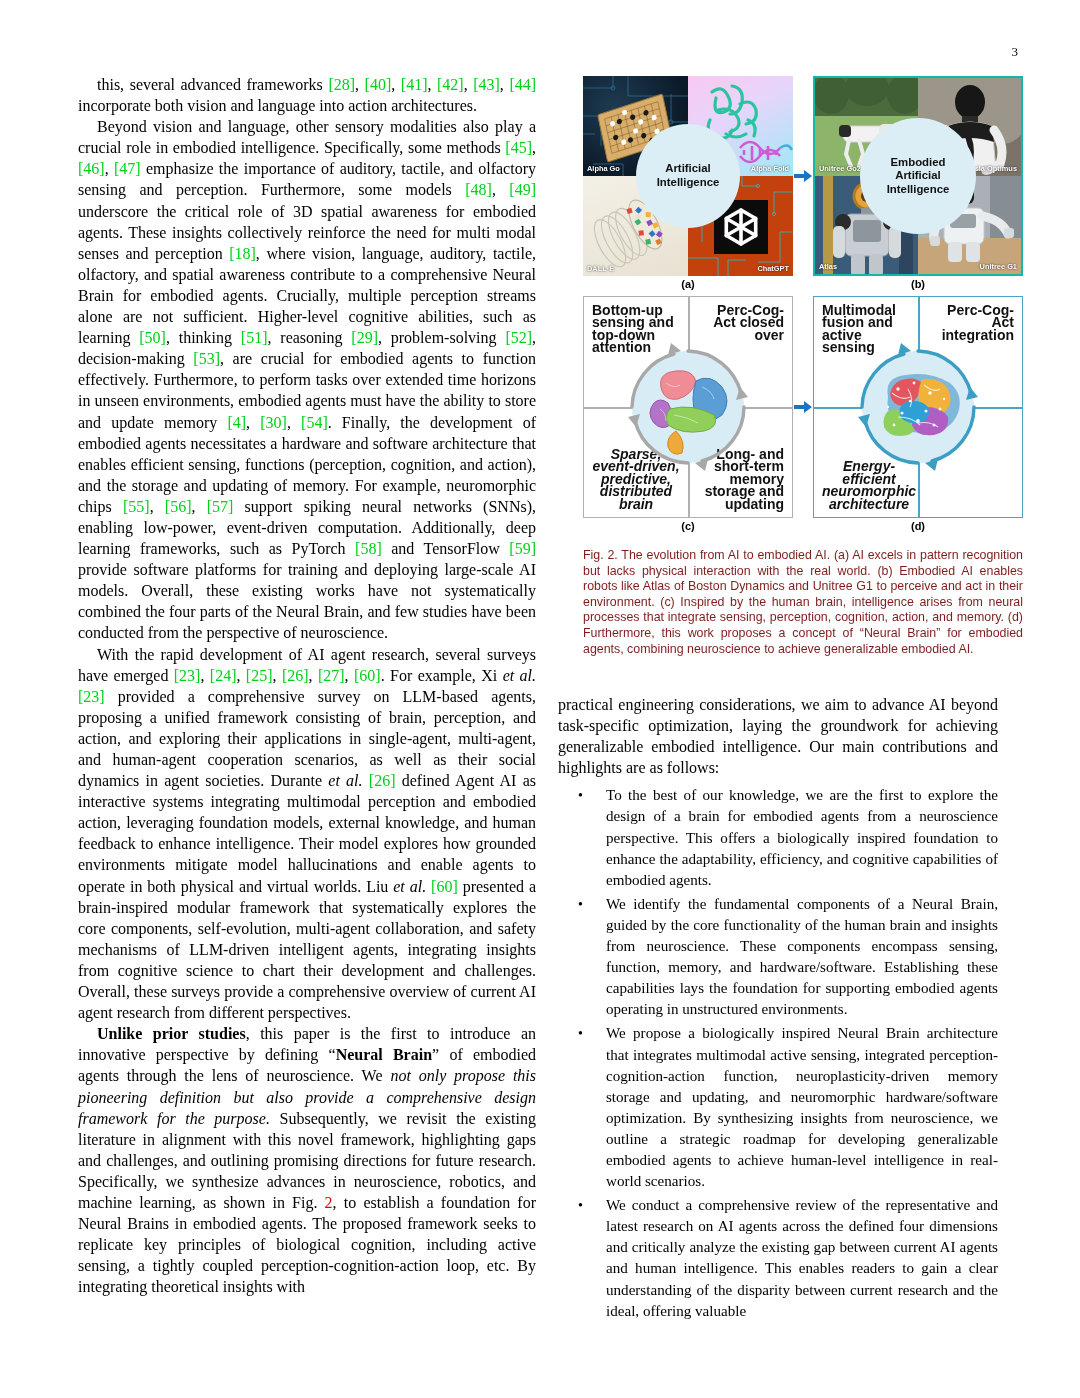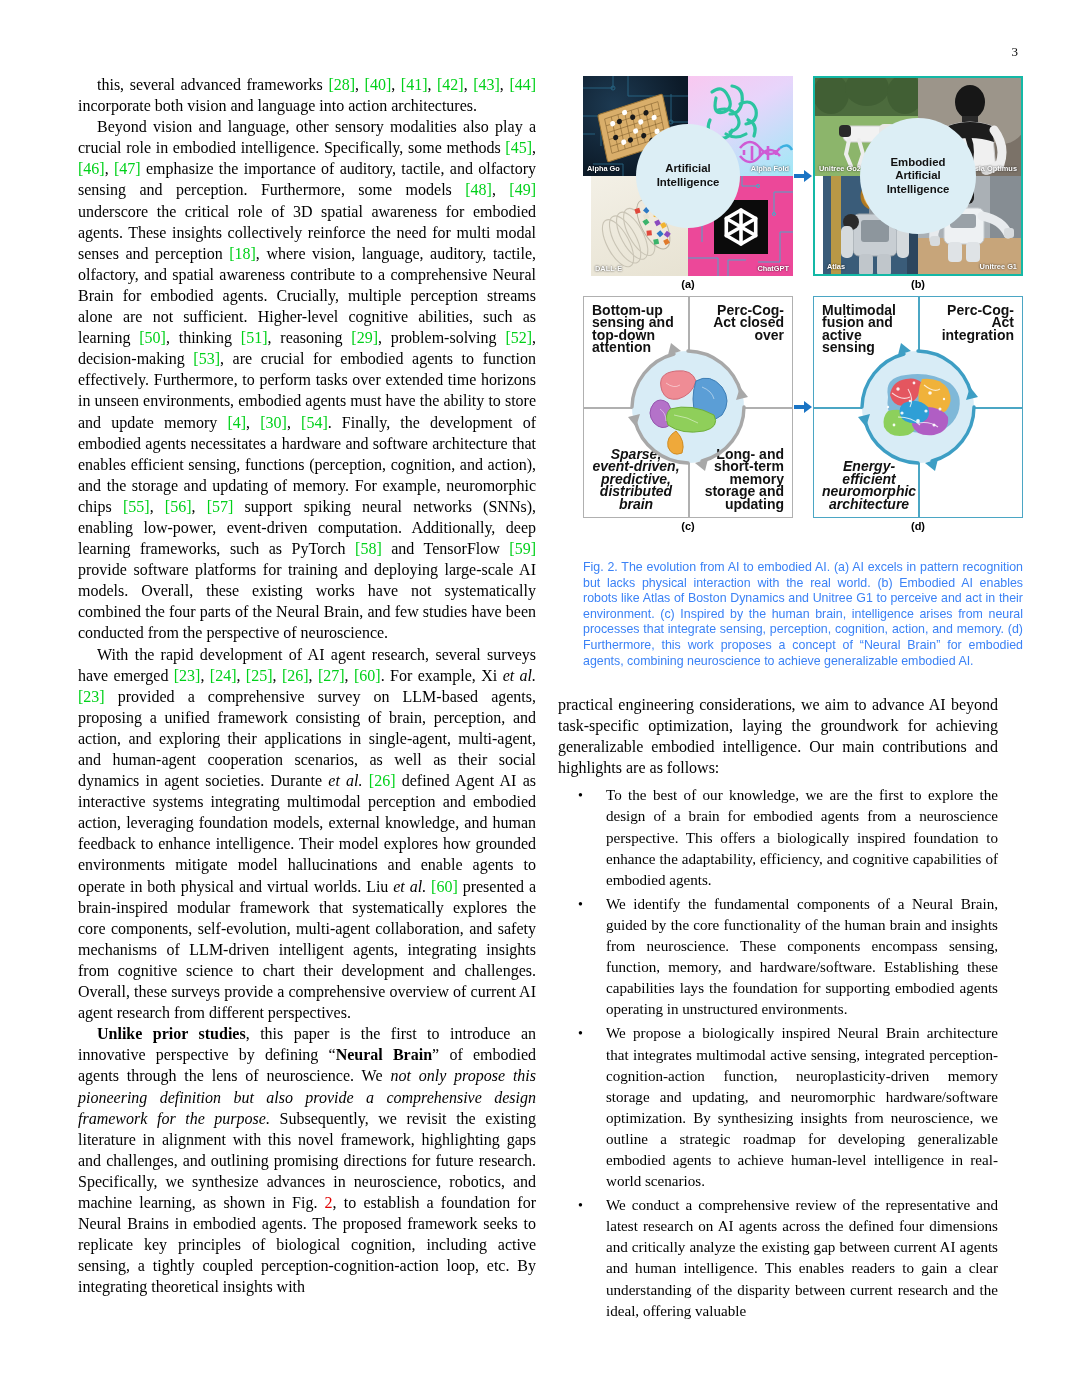--- a/index.html
+++ b/index.html
@@ -99,21 +99,21 @@
   }
   .panel-b-border { border: 2px solid #14b8a6; box-sizing: border-box; }
   .quad {
     position: absolute;
     width: 50%;
     height: 50%;
     overflow: hidden;
   }
   .q-tl { left: 0; top: 0; }
   .q-tr { right: 0; top: 0; }
-  .q-bl { left: 0; bottom: 0; margin-left: 8px; }
+  .q-bl { left: 0; bottom: 0; }
   .q-br { right: 0; bottom: 0; }
   .imglabel {
     position: absolute;
     bottom: 3px;
     font-size: 7.4px;
     font-weight: bold;
     color: #ffffff;
     font-family: "Liberation Sans", sans-serif;
     text-shadow: 0 0 2px rgba(0,0,0,.85);
     white-space: nowrap;
@@ -219,26 +219,26 @@
     pointer-events: none;
   }
   .arrow-cd {
     width: 20px;
     height: 222px;
     position: relative;
     flex: 0 0 20px;
   }
 
   .fig-caption {
-    margin-top: 28px;
+    margin-top: 16px;
     font-family: "Liberation Sans", sans-serif;
     font-size: 12.4px;
     line-height: 15.6px;
     text-align: justify;
-    color: #3b82f6;
+    color: #7f1d1d;
   }
 </style>
 </head>
 <body>
 
 <div class="page">
 
   <div class="page-number">3</div>
 
   <div class="col-left">
@@ -337,21 +337,21 @@
                       <rect x="15" y="19" width="5" height="5" fill="#e07a2c"></rect>
                       <rect x="9" y="-13" width="5" height="5" fill="#e8e1d0" transform="rotate(8 11 -11)"></rect>
                       <rect x="19" y="13" width="5" height="5" fill="#8c4bbf" transform="rotate(-24 21 15)"></rect>
                     </g>
                   </g>
                 </g>
               </svg>
               <span class="imglabel lbl-left">DALL·E</span>
             </div>
 
-            <div class="quad q-br" style="background:#ec4899;">
+            <div class="quad q-br" style="background:#c2410c;">
               <svg width="105" height="100" viewBox="0 0 105 100" style="position:absolute;left:0;top:0">
                 <g stroke="#14c8d8" stroke-width="1" fill="none" opacity=".75">
                   <path d="M0 10 H22 V30 H0 M0 46 H14 V66 M0 82 H30 V100"></path>
                   <path d="M105 16 H86 V38 M105 56 H92 V86 H70"></path>
                   <path d="M34 0 V18 M54 0 V10 H70 M40 100 V84 H58"></path>
                   <circle cx="22" cy="30" r="1.6"></circle>
                     <circle cx="14" cy="46" r="1.6"></circle>
                   <circle cx="86" cy="38" r="1.6"></circle>
                     <circle cx="70" cy="10" r="1.6"></circle>
                 </g>

